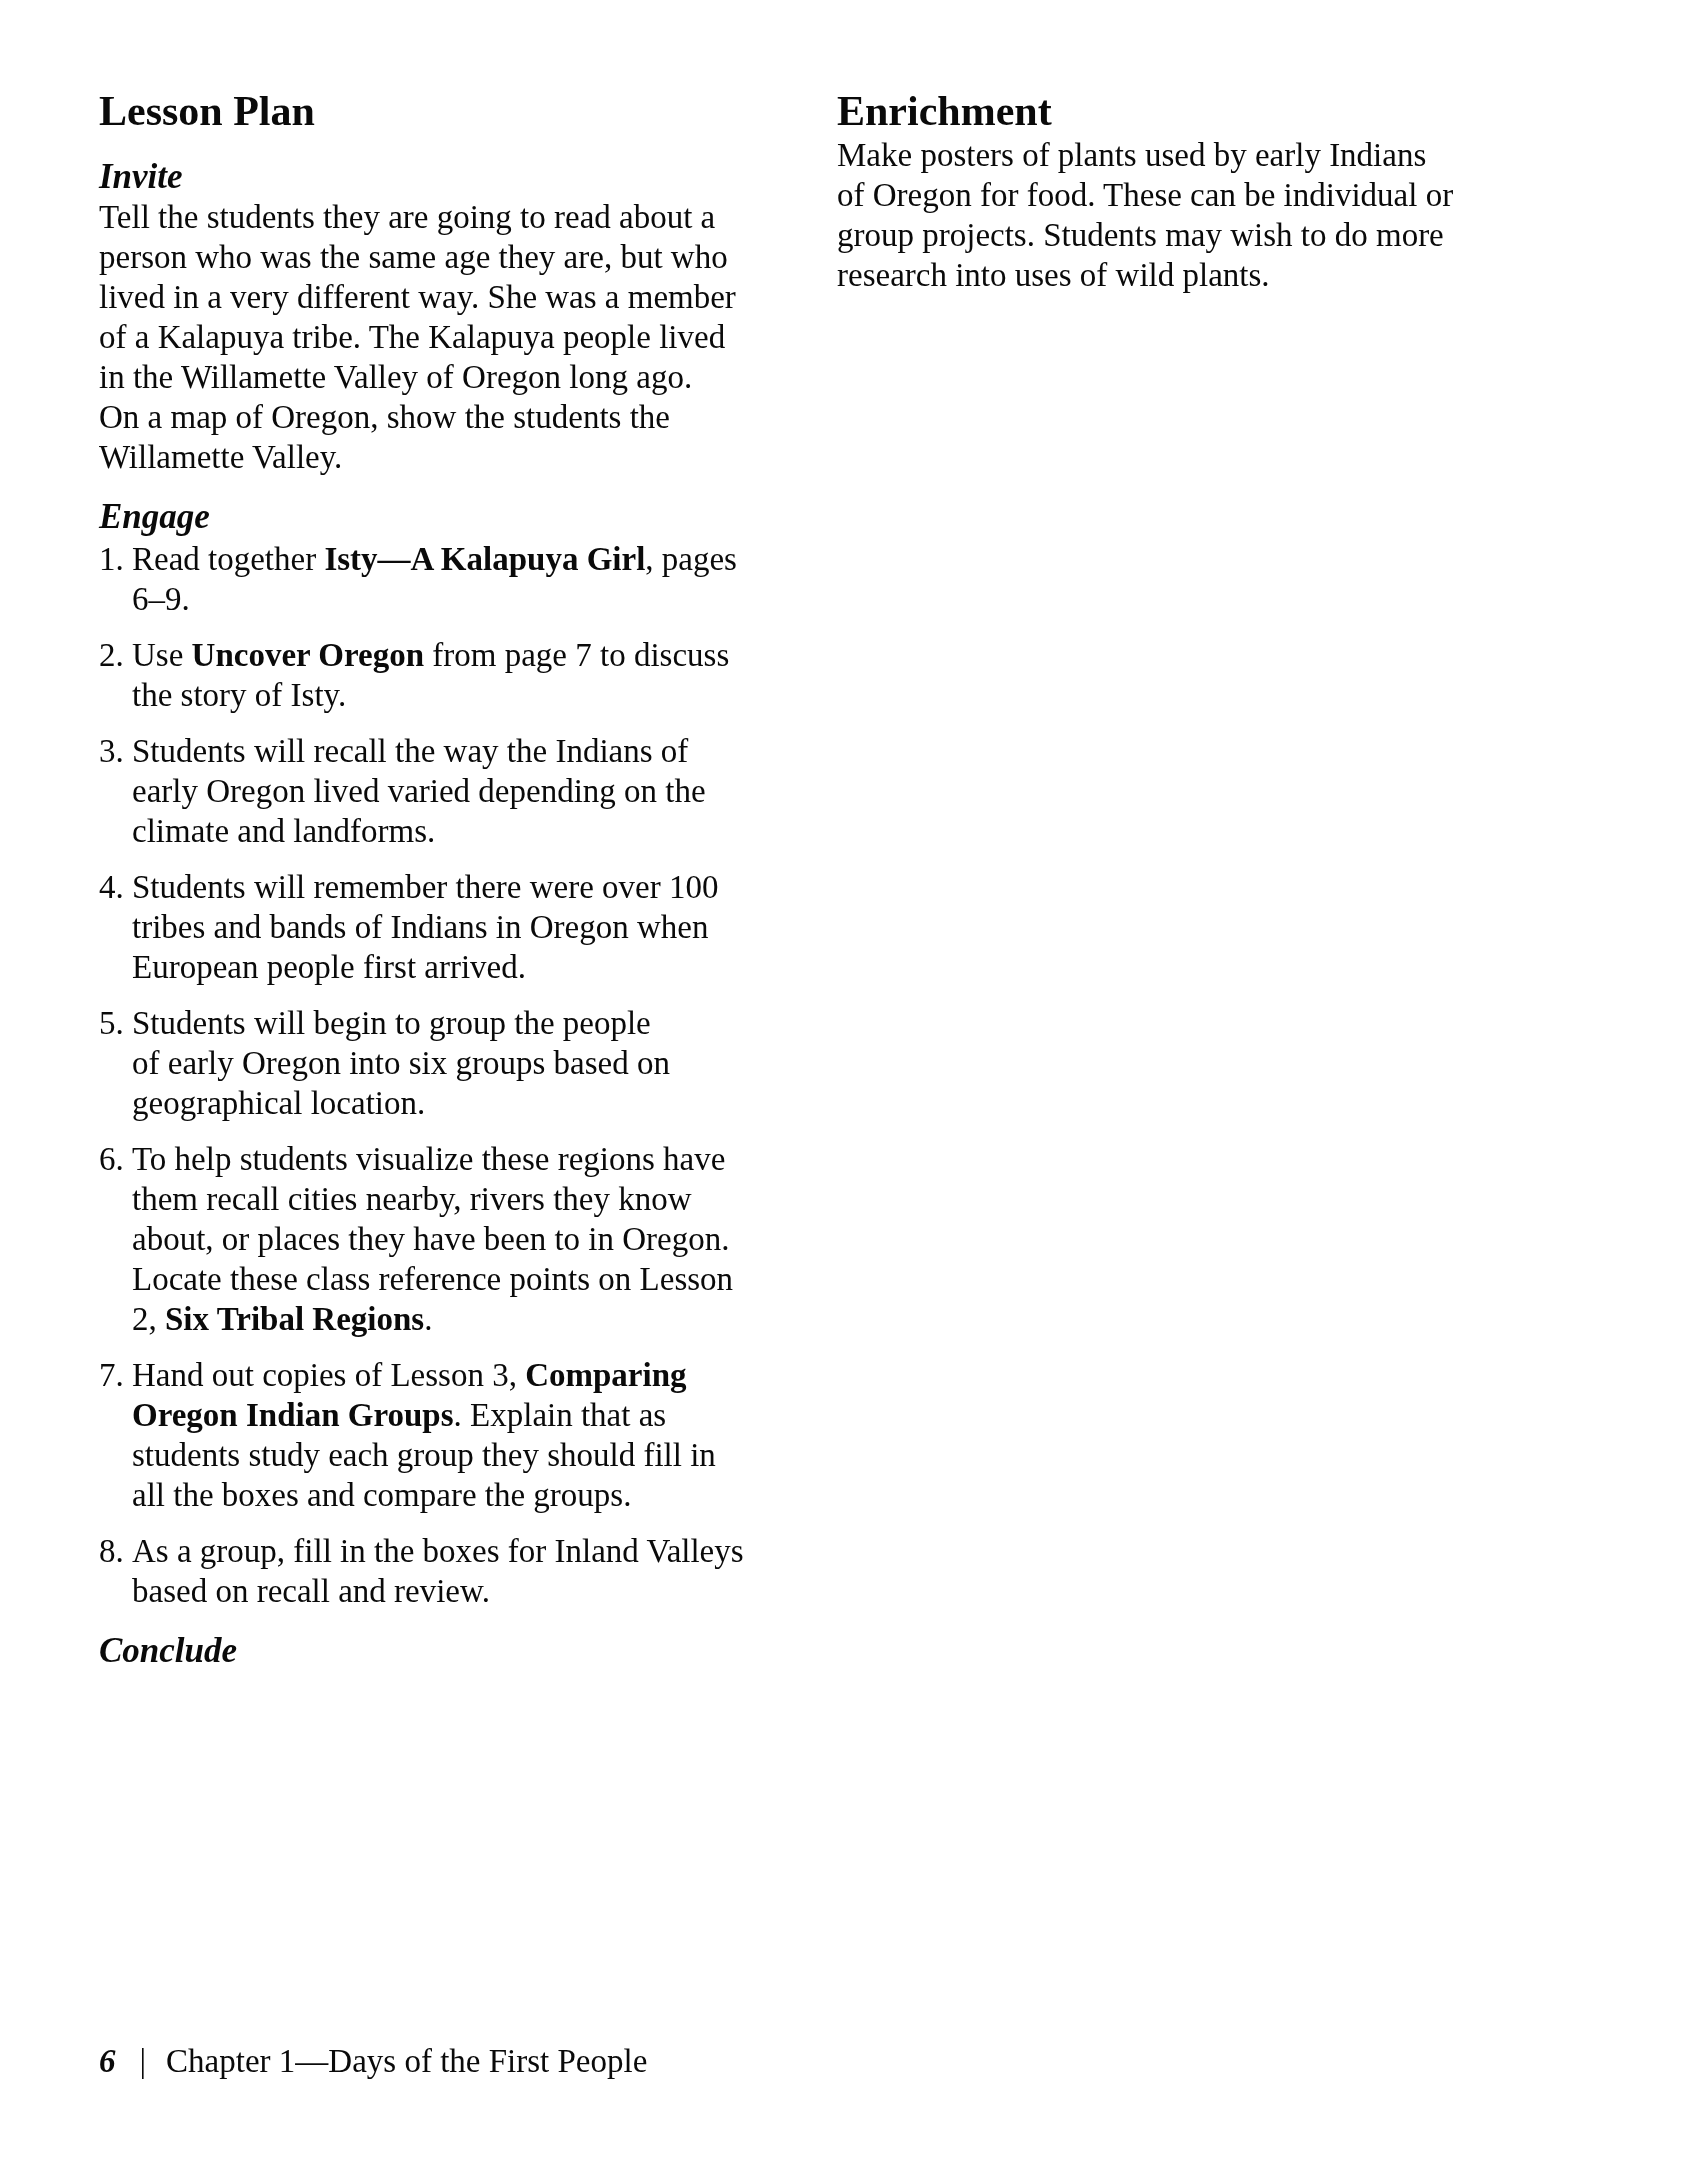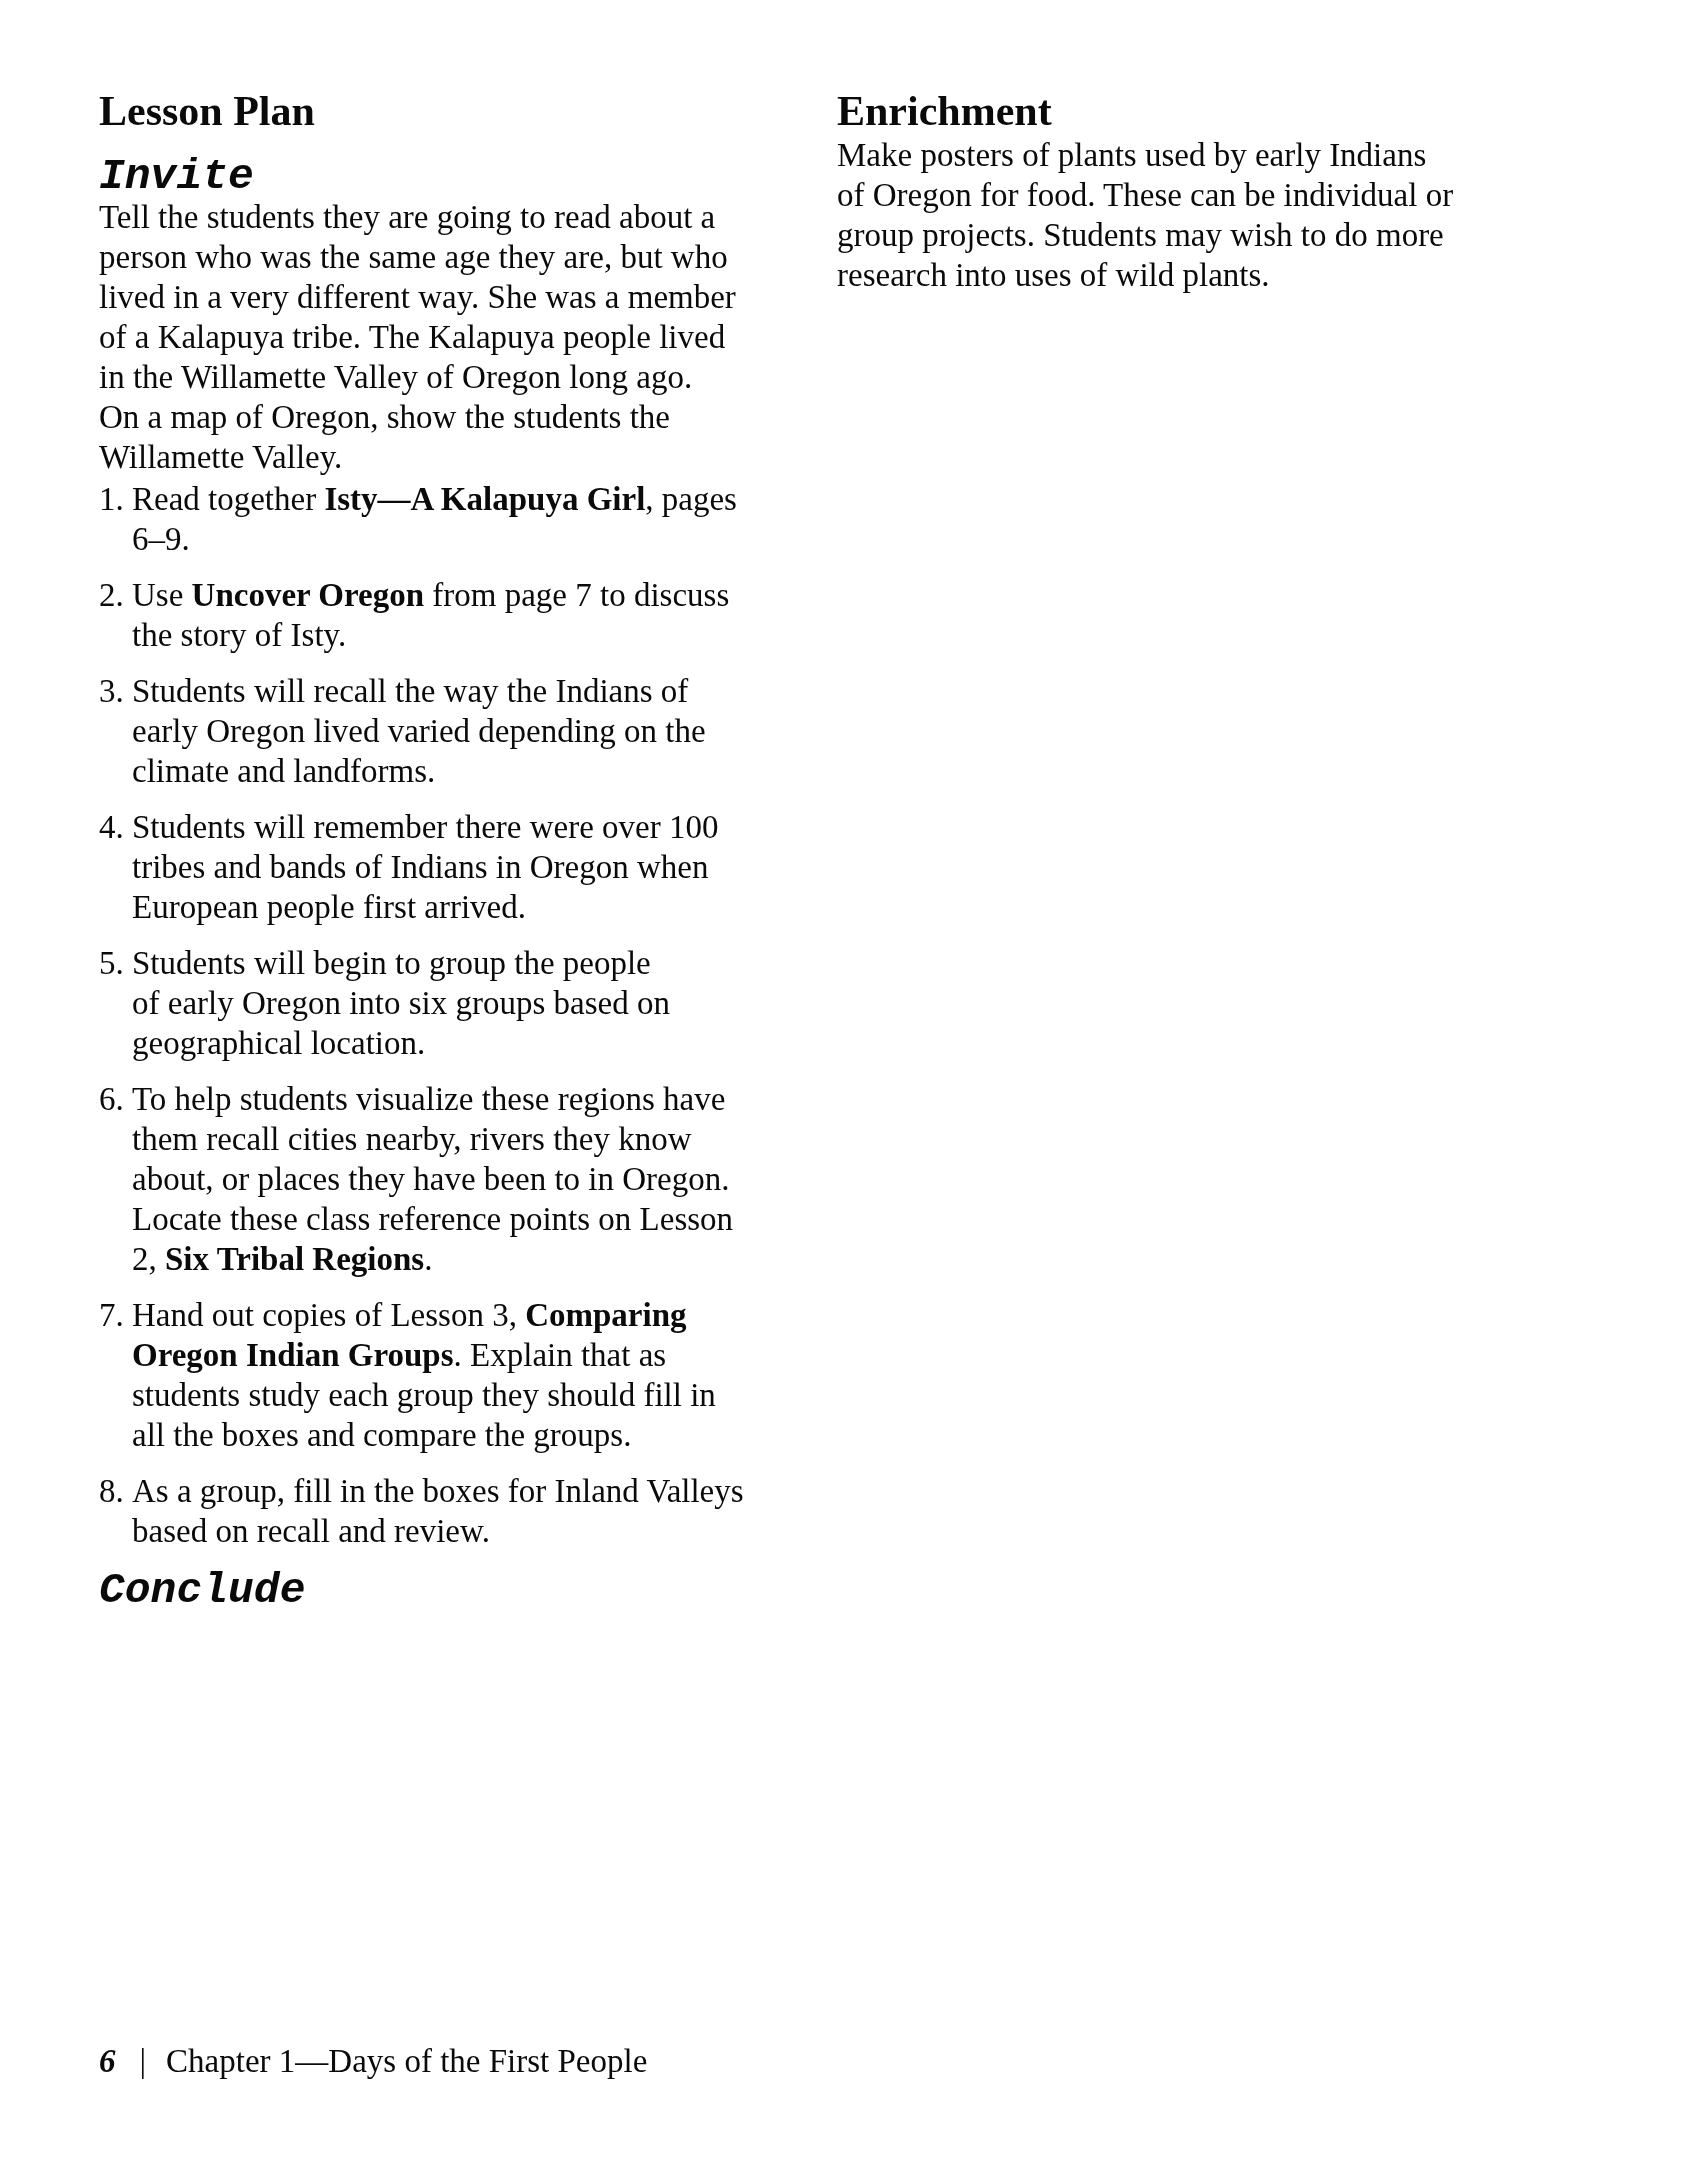--- a/index.html
+++ b/index.html
@@ -31,26 +31,25 @@
   .section-title {
     font-size: 42px;
     font-weight: bold;
     line-height: 48px;
     margin: 0 0 22px 0;
   }
   .col-right .section-title {
     margin-bottom: 0;
   }
   .subhead {
-    font-size: 43px;
+    font-size: 35px;
     font-weight: bold;
     font-style: italic;
     line-height: 40px;
     margin: 20px 0 0 0;
-    font-family: Liberation Mono, monospace;
   }
   .subhead.first {
     margin-top: 0;
   }
   .body-text {
     font-size: 33px;
     line-height: 40px;
     white-space: pre;
     margin: 0;
   }
@@ -106,20 +105,21 @@
 
     <h2 class="subhead first">Invite</h2>
     <p class="body-text">Tell the students they are going to read about a
 person who was the same age they are, but who
 lived in a very different way. She was a member
 of a Kalapuya tribe. The Kalapuya people lived
 in the Willamette Valley of Oregon long ago.
 On a map of Oregon, show the students the
 Willamette Valley.</p>
 
+    <h2 class="subhead">Engage</h2>
     <ol class="num-list">
       <li class="num-item">
         <span class="marker">1.</span>
         <span class="item-text"><span>Read together </span><span class="b">Isty—A Kalapuya Girl</span><span>, pages
 6–9.</span></span>
       </li>
       <li class="num-item">
         <span class="marker">2.</span>
         <span class="item-text"><span>Use </span><span class="b">Uncover Oregon</span><span> from page 7 to discuss
 the story of Isty.</span></span>

